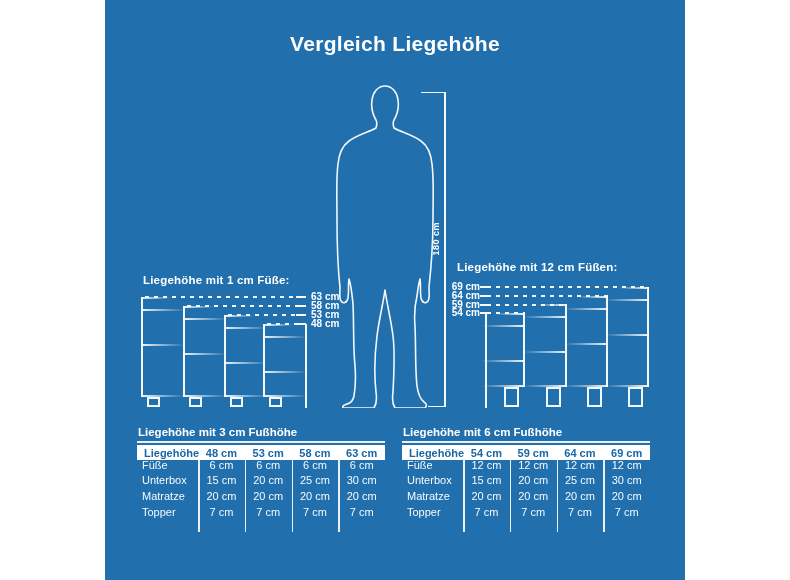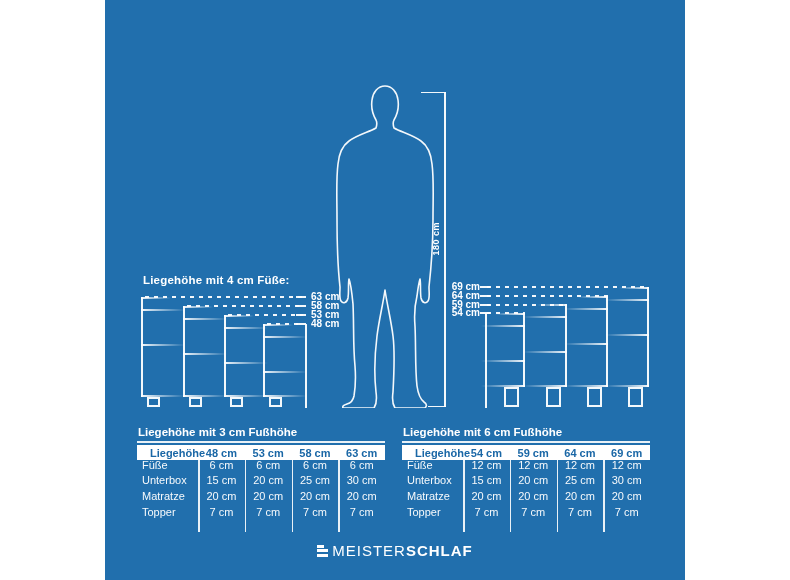--- a/index.html
+++ b/index.html
@@ -38,21 +38,21 @@
   .tick{position:absolute;height:2px;width:10px;background:rgba(255,255,255,.95);}
   .h-label{position:absolute;color:#fff;font-size:10px;font-weight:bold;line-height:10px;white-space:nowrap;}
   .h-label.right{width:46px;text-align:right;}
 
   
   .itable{position:absolute;top:426px;width:248px;}
   .t-title{position:absolute;top:0;left:1px;color:#fff;font-size:11.5px;font-weight:bold;}
   .t-underline{position:absolute;top:15px;left:0;width:248px;height:1.5px;background:rgba(255,255,255,.9);}
   .t-header{position:absolute;top:19px;left:0;width:248px;height:15px;background:#fff;display:flex;align-items:center;}
   .t-hcell{color:#1a67a6;font-size:11px;font-weight:bold;text-align:center;}
-  .t-hcell.first{width:61px;text-align:left;padding-left:13px;box-sizing:border-box;}
+  .t-hcell.first{width:61px;text-align:left;padding-left:7px;box-sizing:border-box;}
   .t-hcell.val{width:46.75px;}
   .t-body{position:absolute;top:31px;left:0;width:248px;}
   .t-row{display:flex;height:15.6px;align-items:center;}
   .t-cell{color:rgba(255,255,255,.96);font-size:11px;text-align:center;}
   .t-cell.first{width:61px;text-align:left;padding-left:5px;box-sizing:border-box;}
   .t-cell.val{width:46.75px;}
   .t-sep{position:absolute;top:33px;width:1.5px;height:73px;background:rgba(255,255,255,.9);}
 
   
   .footer{position:absolute;left:105px;top:542px;width:580px;display:flex;justify-content:center;align-items:center;color:#fff;}
@@ -63,20 +63,21 @@
   .brand-icon i:nth-child(3){top:9px;width:11px;}
   .brand-light{font-size:15px;font-weight:300;letter-spacing:1px;}
   .brand-bold{font-size:15px;font-weight:bold;letter-spacing:1px;}
 </style>
 </head>
 <body>
 
 <div class="page">
   <div class="blueprint"></div>
 
+  <h1 class="title">Vergleich Liegehöhe</h1>
 
   <svg class="person" viewBox="0 0 113 324">
     <path d="M 56 2
       C 49 2 44 8 43 16 C 42 23 44 31 47 36 C 48 38 48 41 47 44
       C 40 48 28 51 20 57 C 13 62 10 70 9 80 C 7 95 8 115 8 135
       C 8 160 9 185 11 203 C 11 209 10 214 12 217 C 14 220 18 219 19 214
       C 20 208 19 201 20 195 C 22 200 23 210 24 220 C 25 240 24 262 26 282
       C 27 295 26 306 25 312 C 24 317 22 319 18 320 C 15 321 13 322 14 324
       L 45 324 C 47 321 48 315 47 308 C 45 290 46 268 48 252
       C 50 236 54 220 56 206 C 58 220 62 236 64 252 C 66 268 65 290 64 308
@@ -86,21 +87,21 @@
       C 101 214 100 209 100 203 C 102 185 104 160 104 135 C 104 115 105 95 103 80
       C 102 70 99 62 92 57 C 84 51 72 48 65 44 C 64 41 64 38 65 36
       C 68 31 70 23 69 16 C 68 8 63 2 56 2 Z"></path>
   </svg>
 
   <div class="mline" style="left:444px;top:92px;width:1.5px;height:315px;"></div>
   <div class="mline" style="left:421px;top:91.5px;width:25px;height:1.5px;"></div>
   <div class="mline" style="left:428px;top:405.5px;width:18px;height:1.5px;"></div>
   <div class="m-label" style="left:431px;top:222px;">180 cm</div>
 
-  <div class="group-label" style="left:143px;top:274px;">Liegehöhe mit 4 cm Füße:</div>
+  <div class="group-label" style="left:143px;top:274px;">Liegehöhe mit 1 cm Füße:</div>
 
   <div class="bed bed-left" style="left:141px;top:297px;height:100px;">
     <div class="edge"></div>
     <div class="hl" style="top:0;width:30px;"></div>
     <div class="hl" style="top:12px;width:44px;"></div>
     <div class="hl" style="top:47px;width:44px;"></div>
     <div class="hl" style="top:98px;width:44px;"></div>
     <div class="foot" style="left:6px;top:100px;width:13px;height:10px;"></div>
   </div>
   <div class="bed bed-left" style="left:183px;top:306px;height:91px;">
@@ -136,20 +137,21 @@
   <div class="tick" style="left:296px;top:305px;"></div>
   <div class="tick" style="left:296px;top:314px;"></div>
   <div class="tick" style="left:296px;top:323px;"></div>
   <div class="mline" style="left:305px;top:324px;width:1.5px;height:84px;"></div>
 
   <div class="h-label" style="left:311px;top:292px;">63 cm</div>
   <div class="h-label" style="left:311px;top:301px;">58 cm</div>
   <div class="h-label" style="left:311px;top:310px;">53 cm</div>
   <div class="h-label" style="left:311px;top:319px;">48 cm</div>
 
+  <div class="group-label" style="left:457px;top:261px;">Liegehöhe mit 12 cm Füßen:</div>
 
   <div class="h-label right" style="left:434px;top:282px;">69 cm</div>
   <div class="h-label right" style="left:434px;top:291px;">64 cm</div>
   <div class="h-label right" style="left:434px;top:300px;">59 cm</div>
   <div class="h-label right" style="left:434px;top:308px;">54 cm</div>
 
   <div class="dash" style="left:487px;top:286px;width:162px;"></div>
   <div class="dash" style="left:487px;top:295px;width:121px;"></div>
   <div class="dash" style="left:487px;top:304px;width:80px;"></div>
   <div class="dash" style="left:487px;top:312px;width:38px;"></div>
@@ -277,22 +279,13 @@
       <div class="t-row">
         <div class="t-cell first">Topper</div>
         <div class="t-cell val">7 cm</div>
         <div class="t-cell val">7 cm</div>
         <div class="t-cell val">7 cm</div>
         <div class="t-cell val">7 cm</div>
       </div>
     </div>
   </div>
 
-  <div class="footer">
-    <span class="brand-icon">
-        <i></i>
-        <i></i>
-        <i></i>
-      </span>
-    <span class="brand-light">MEISTER</span>
-      <span class="brand-bold">SCHLAF</span>
-  </div>
 </div>
 
 </body></html>

